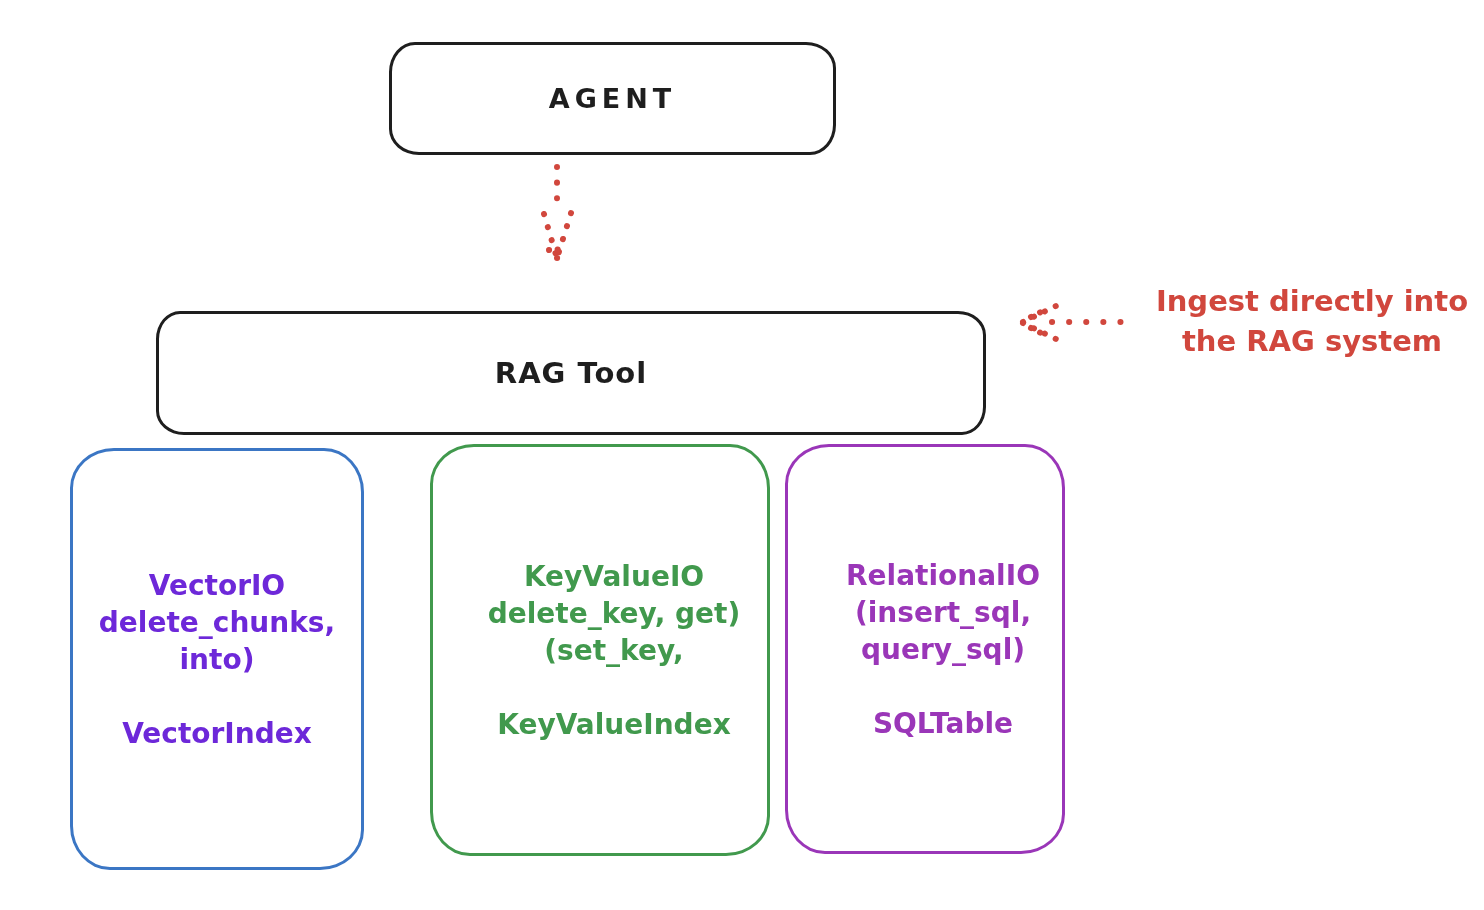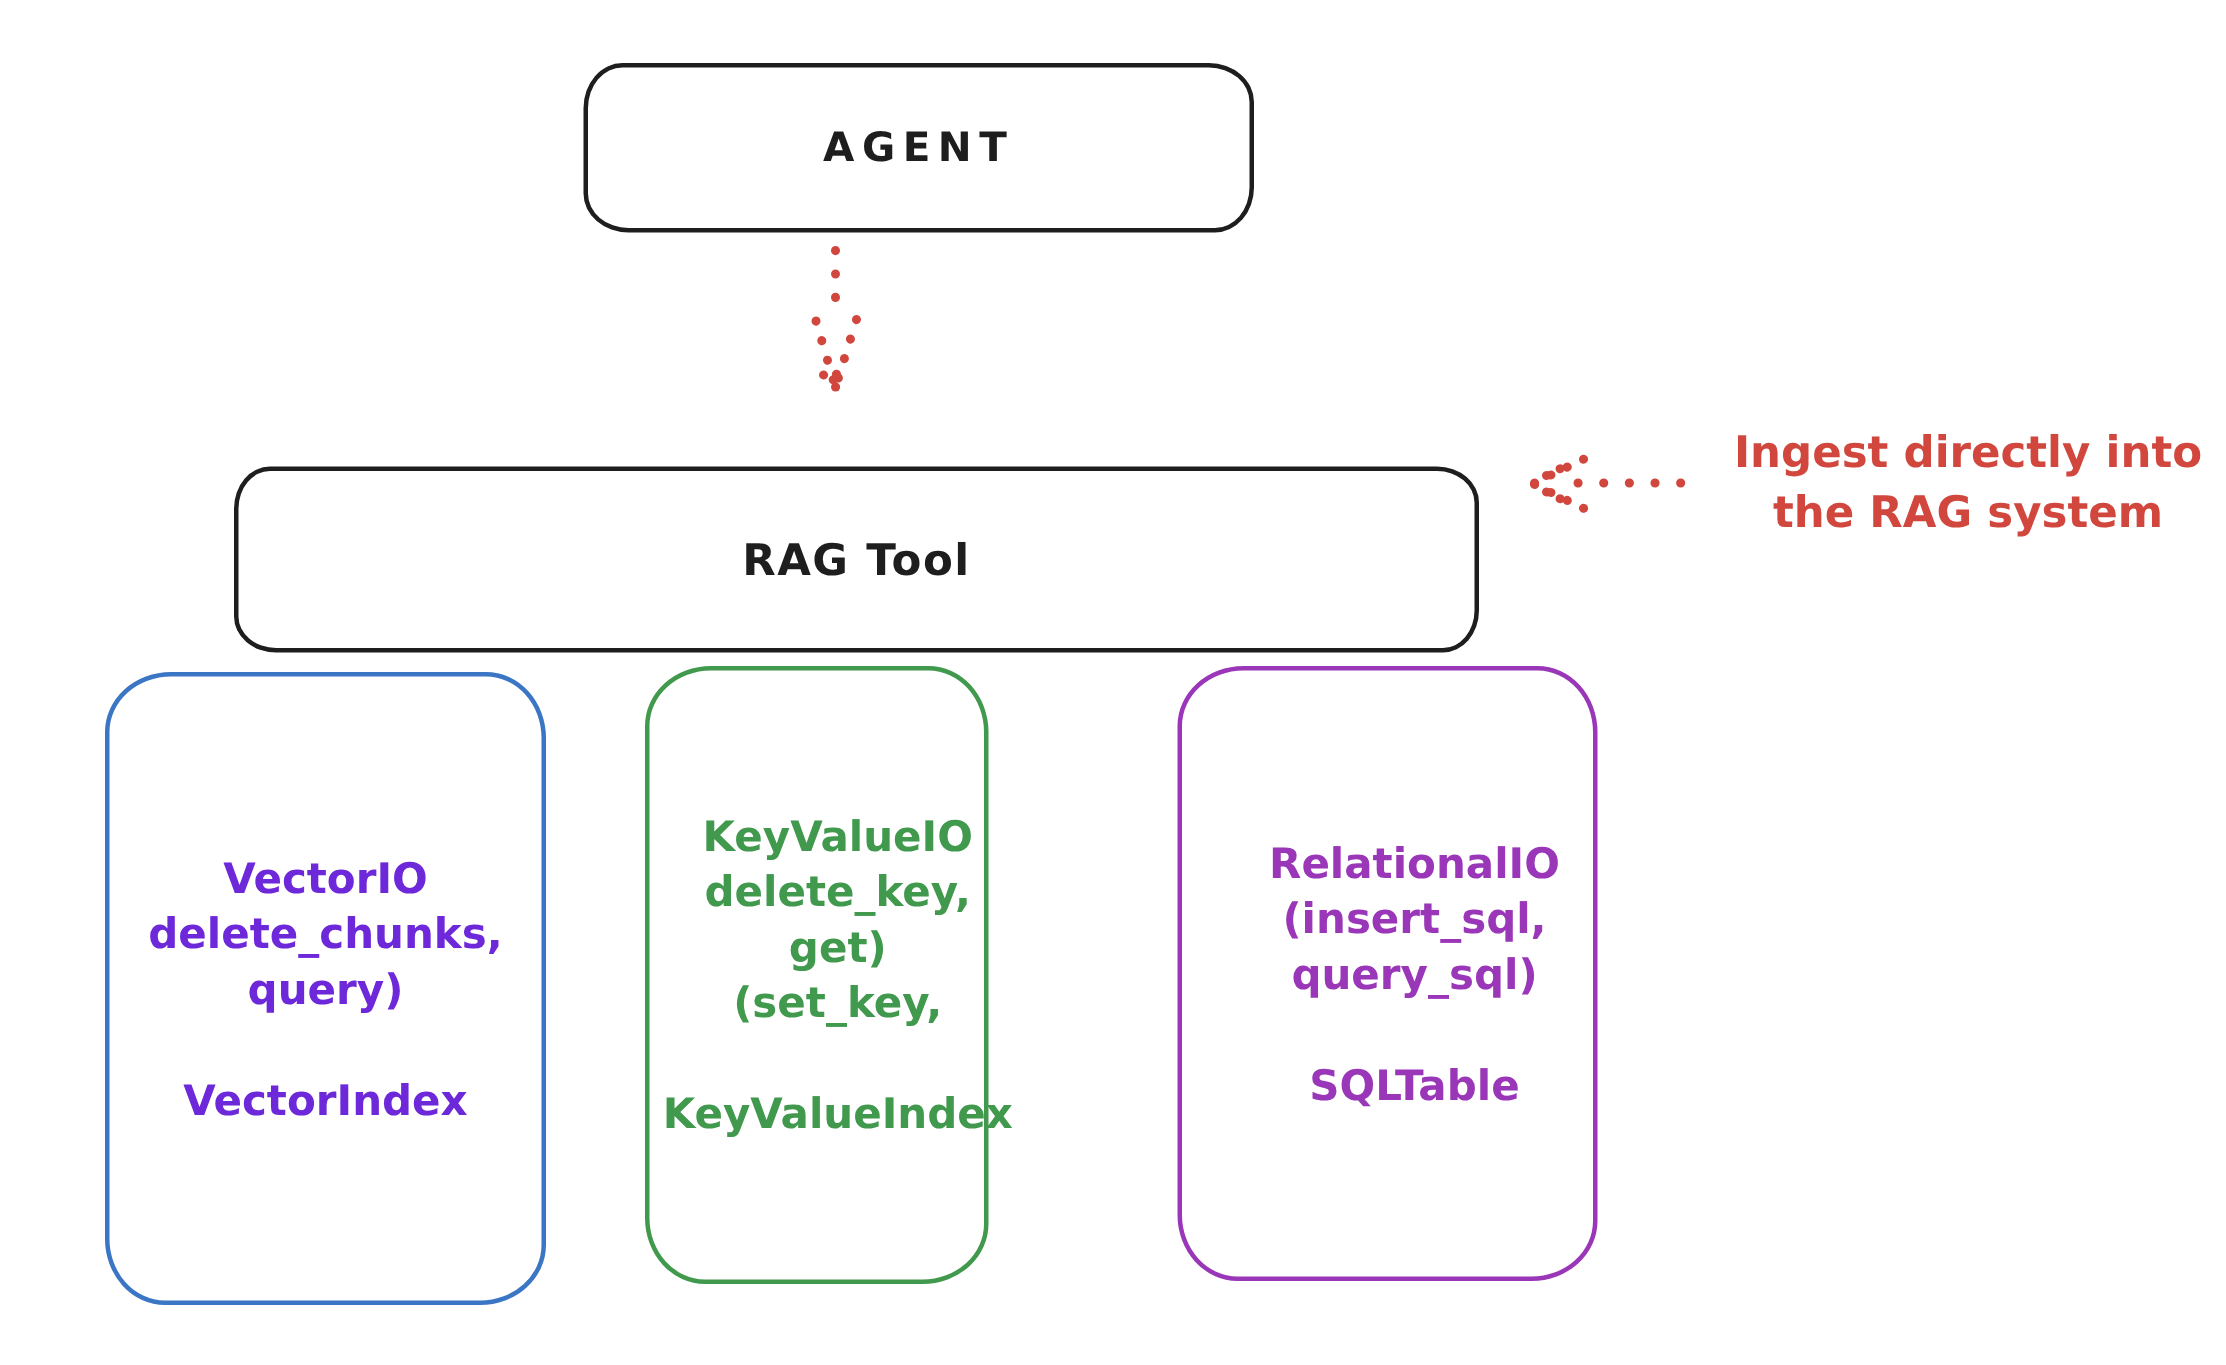--- a/index.html
+++ b/index.html
@@ -62,21 +62,21 @@
   
   .io-box {
     border-width: 3.5px;
     border-style: solid;
     border-radius: 44px 40px 44px 40px / 40px 44px 40px 44px;
     font-size: 28px;
     font-weight: 600;
     line-height: 37px;
   }
   .io-box.blue   { left: 70px;  top: 448px; width: 294px; height: 422px; border-color: #3b76c4; color: #6d28d9; }
-  .io-box.green  { left: 430px; top: 444px; width: 229px; height: 412px; border-color: #41994d; color: #41994d; padding-left: 28px; }
+  .io-box.green  { left: 430px; top: 444px; width: 340px; height: 412px; border-color: #41994d; color: #41994d; padding-left: 28px; }
   .io-box.purple { left: 785px; top: 444px; width: 280px; height: 410px; border-color: #9a36b8; color: #9a36b8; padding-left: 36px; }
 
   .io-index {
     margin-top: 37px;
     font-size: 28px;
     font-weight: 600;
   }
 
   
   .annotation {
@@ -124,21 +124,21 @@
 
   <div class="annotation">
     <div>Ingest directly into</div>
     <div>the RAG system</div>
   </div>
 
   <div class="box io-box blue">
     <div class="io-lines">
       <div>VectorIO</div>
       <div>delete_chunks,</div>
-      <div>query)</div>
+      <div>into)</div>
     </div>
     <div class="io-index">VectorIndex</div>
   </div>
 
   <div class="box io-box green">
     <div class="io-lines">
       <div>KeyValueIO</div>
       <div>delete_key, get)</div>
       <div>(set_key,</div>
     </div>

